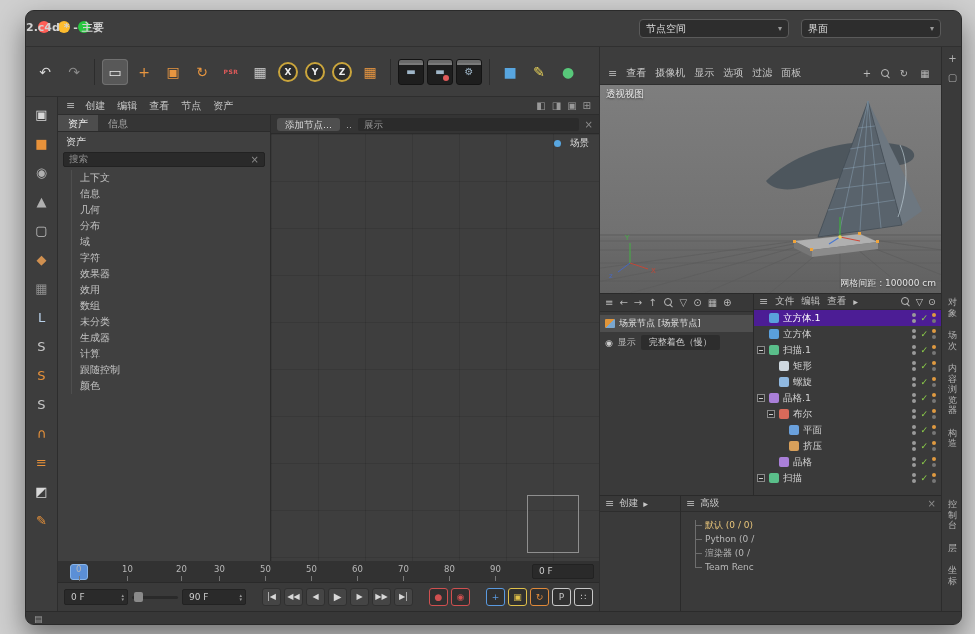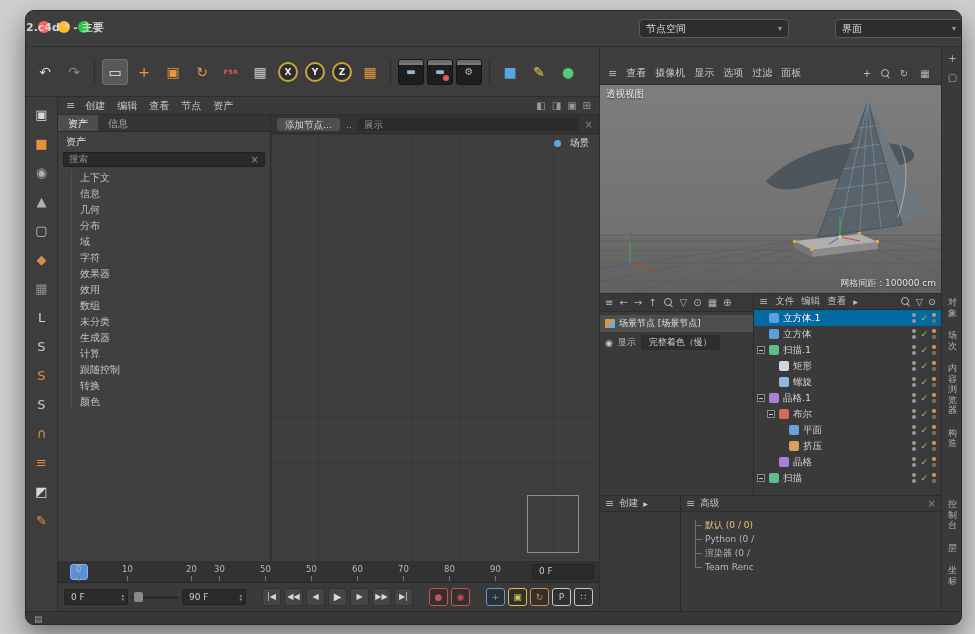--- a/index.html
+++ b/index.html
@@ -6,21 +6,21 @@
 html,body{width:975px;height:634px}
 body{background:#cfcfcf;font-family:"DejaVu Sans","Liberation Sans",sans-serif;position:relative;overflow:hidden;color:#c8c8c8;cursor:default}
 #window{position:absolute;left:25px;top:10px;width:937px;height:615px;background:#3d3d3d;border-radius:9px;overflow:hidden;border:1px solid #2a2a2a;box-shadow:0 12px 28px rgba(0,0,0,.45)}
 
 .titlebar{position:absolute;left:0;top:0;width:100%;height:36px;background:#3e3e3e;border-bottom:1px solid #303030}
 .lights{position:absolute;left:12px;top:10px;display:flex;gap:8px}
 .light{width:12px;height:12px;border-radius:50%}
 .red{background:#ff5f57}.yellow{background:#febc2e}.green{background:#28c840}
 .win-title{position:absolute;left:0;right:0;top:9px;text-align:left;font-size:11px;color:#d2d2d2;font-weight:bold}
 .tb-dd{position:absolute;top:8px;height:19px;background:#2d2d2d;border:1px solid #5a5a5a;border-radius:4px;display:flex;align-items:center;justify-content:space-between;padding:0 6px;font-size:10px;color:#ddd;cursor:pointer}
-.dd1{left:613px;width:150px}.dd2{left:809px;width:128px}
+.dd1{left:613px;width:150px}.dd2{left:775px;width:140px}
 .dd-arrow{color:#999;font-size:8px}
 
 .toolbar{position:absolute;left:0;top:36px;width:573px;height:50px;background:#3d3d3d;border-bottom:1px solid #2e2e2e;display:flex;align-items:center;gap:3px;padding:0 6px}
 .tb-btn{min-width:26px;height:26px;border-radius:4px;display:flex;align-items:center;justify-content:center;font-size:14px;color:#ccc;cursor:pointer;position:relative;flex:none}
 .tb-btn.active{background:#585858;box-shadow:inset 0 0 0 1px #707070}
 .tb-btn.ring{width:20px;min-width:20px;height:20px;border:2px solid #caa53c;border-radius:50%;background:#2c2c2c;font-size:9px;font-weight:bold;color:#eee;margin:0 2px}
 .tb-btn.small{font-size:6px;letter-spacing:.5px;font-weight:bold}
 .tb-btn.clapper{background:linear-gradient(180deg,#6a6a6a 0 3px,#7a7a7a 3px 5px,#1e1e1e 5px);border:1px solid #141414;border-radius:3px;width:26px;font-size:10px;color:#9fb6c8}
 .tb-sep{width:1px;height:26px;background:#2c2c2c;margin:0 4px;flex:none}
 .tb-dot{position:absolute;right:3px;bottom:3px;width:6px;height:6px;border-radius:50%}
@@ -70,21 +70,21 @@
 .sn-icon{width:10px;height:9px;background:linear-gradient(135deg,#e0953a 50%,#7aa7d0 50%);border-radius:1px;flex:none}
 .sn-row2{height:17px;display:flex;align-items:center;gap:5px;padding:0 5px;font-size:9px;color:#b8b8b8;margin-top:2px}
 .sn-radio{font-size:9px;color:#ccc;cursor:pointer}
 .sn-disp-value{background:#2d2d2d;border-radius:2px;padding:1px 8px;color:#cfcfcf;cursor:pointer}
 
 .om-panel{position:absolute;left:728px;top:282px;width:187px;height:202px;background:#3a3a3a;border-top:1px solid #2a2a2a;overflow:hidden}
 .om-header{height:16px;display:flex;align-items:center;gap:7px;padding:0 5px;background:#383838;border-bottom:1px solid #2d2d2d;font-size:9.5px;color:#c0c0c0}
 .om-icons{margin-left:auto;display:flex;gap:5px;align-items:center}
 .om-tree{font-size:9.5px}
 .om-row{height:16px;display:flex;align-items:center;padding:0 3px;color:#d2d2d2;cursor:pointer}
-.om-row.sel{background:#0369a1}
+.om-row.sel{background:#4c1d95}
 .om-row.sel .obj-name{color:#fff}
 .ind{flex:none;display:inline-block}
 .expander{width:8px;height:8px;margin-right:2px;flex:none;position:relative}
 .expander.on{border:1px solid #8a8a8a;background:#2e2e2e}
 .expander.on::after{content:"";position:absolute;left:1px;right:1px;top:50%;height:1px;background:#ccc;margin-top:-.5px}
 .obj-icon{width:10px;height:10px;border-radius:2px;margin:0 4px 0 2px;flex:none}
 .obj-name{white-space:nowrap;overflow:hidden}
 .om-sp{flex:1}
 .vis-dots{display:flex;flex-direction:column;gap:2px;margin-right:4px;flex:none}
 .vis-dots i{width:4px;height:4px;border-radius:50%;background:#9a9a9a}
@@ -233,21 +233,20 @@
         <div class="ap-item">分布</div>
         <div class="ap-item">域</div>
         <div class="ap-item">字符</div>
         <div class="ap-item">效果器</div>
         <div class="ap-item">效用</div>
         <div class="ap-item">数组</div>
         <div class="ap-item">未分类</div>
         <div class="ap-item">生成器</div>
         <div class="ap-item">计算</div>
         <div class="ap-item">跟随控制</div>
-        <div class="ap-item">转换</div>
         <div class="ap-item">颜色</div>
       </div>
   </div>
 
   <div class="node-editor">
     <div class="ne-bar">
       <div class="ne-add">添加节点...</div>
       <div class="ne-more">..</div>
       <div class="ne-field">
         <span>展示</span>
@@ -610,21 +609,21 @@
         <div class="adv-item">Team Renc</div>
       </div>
   </div>
 
   <div class="timeline">
     <div class="tl-ruler">
       <div class="scrubber"></div>
       <div class="cur-frame">0 F</div>
     <span class="tick" style="left: 18px;">0</span>
         <span class="tick" style="left: 64px;">10</span>
-        <span class="tick" style="left: 128px;">20</span>
+        <span class="tick" style="left: 118px;">20</span>
         <span class="tick" style="left: 156px;">30</span>
         <span class="tick" style="left: 202px;">50</span>
         <span class="tick" style="left: 248px;">50</span>
         <span class="tick" style="left: 294px;">60</span>
         <span class="tick" style="left: 340px;">70</span>
         <span class="tick" style="left: 386px;">80</span>
         <span class="tick" style="left: 432px;">90</span>
       </div>
     <div class="tl-transport">
       <div class="spinner">

